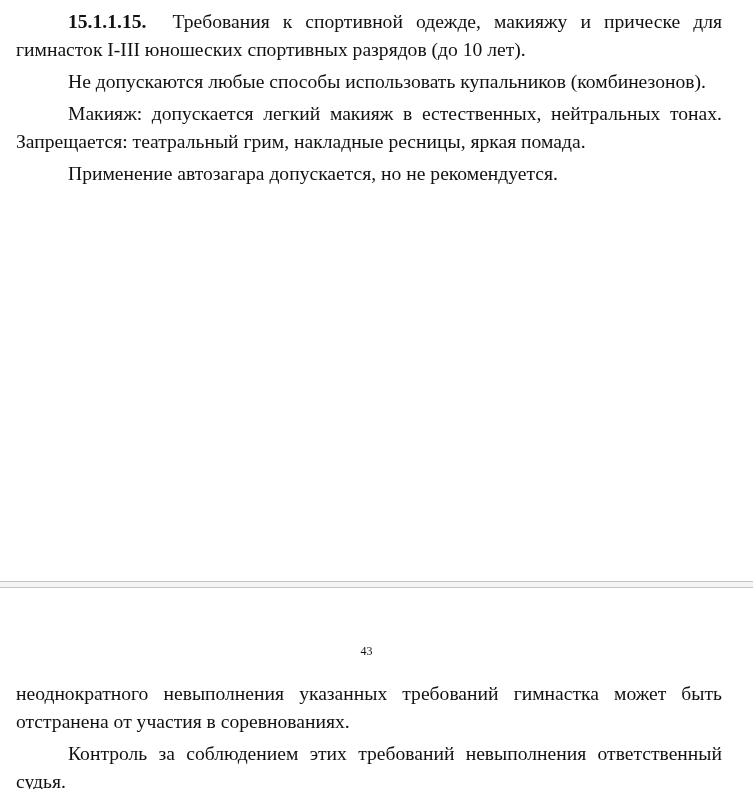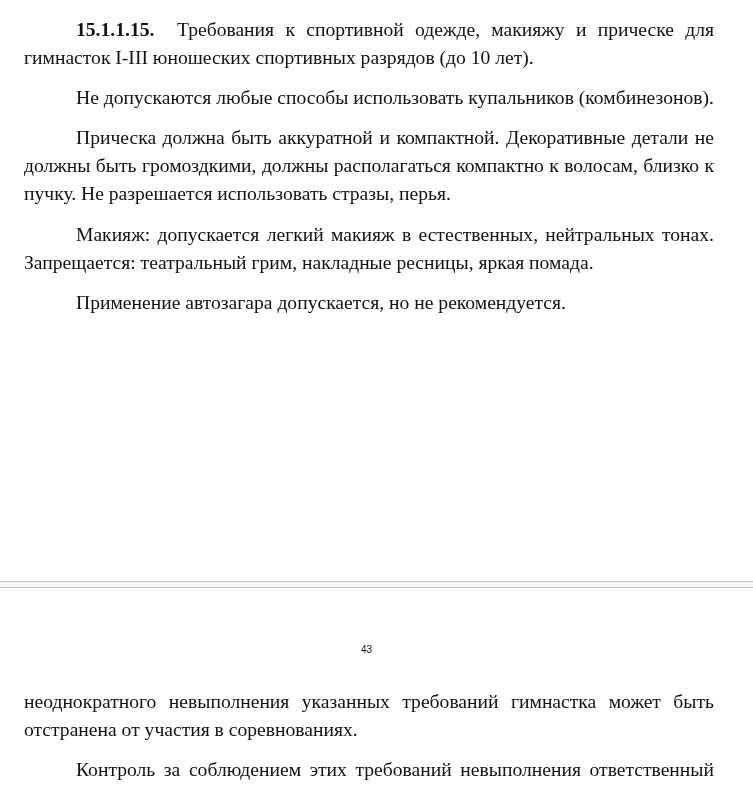--- a/index.html
+++ b/index.html
@@ -42,50 +42,49 @@
     .text-block {
       position: absolute;
       left: 12px;
       width: 714px;
       font-size: 19.6px;
       line-height: 28.1px;
     }
     .page-top .text-block { top: 4px; }
     .page-bottom .text-block { top: 88px; }
     p {
-      margin: 12px;
+      margin: 4px;
       text-align: justify;
       text-indent: 52px;
       hyphens: none;
     }
     p.last-line-justify {
       text-align-last: justify;
     }
     .bold {
       font-weight: bold;
     }
     .page-number {
       position: absolute;
       top: 56px;
       left: 0;
       width: 733px;
       text-align: center;
-      font-family: Liberation Sans, sans-serif;
-      font-size: 10px;
+      font-family: Liberation Serif, serif;
+      font-size: 12px;
       color: #111111;
     }
   </style>
 </head>
 <body>
 
 <div class="page page-top">
   <div class="text-block">
     <p><span class="bold">15.1.1.15.</span>&nbsp; <span>Требования к спортивной одежде, макияжу и прическе для гимнасток I-III юношеских спортивных разрядов (до 10 лет).</span></p>
     <p>Не допускаются любые способы использовать купальников (комбинезонов).</p>
-    <p>Прическа должна быть аккуратной и компактной. Декоративные детали не должны быть громоздкими, должны располагаться компактно к волосам, близко к пучку. Не разрешается использовать стразы, перья.</p>
     <p>Макияж: допускается легкий макияж в естественных, нейтральных тонах. Запрещается: театральный грим, накладные ресницы, яркая помада.</p>
     <p>Применение автозагара допускается, но не рекомендуется.</p>
   </div>
 </div>
 
 <div class="page-gap"></div>
 
 <div class="page page-bottom">
   <div class="page-number">43</div>
   <div class="text-block">

